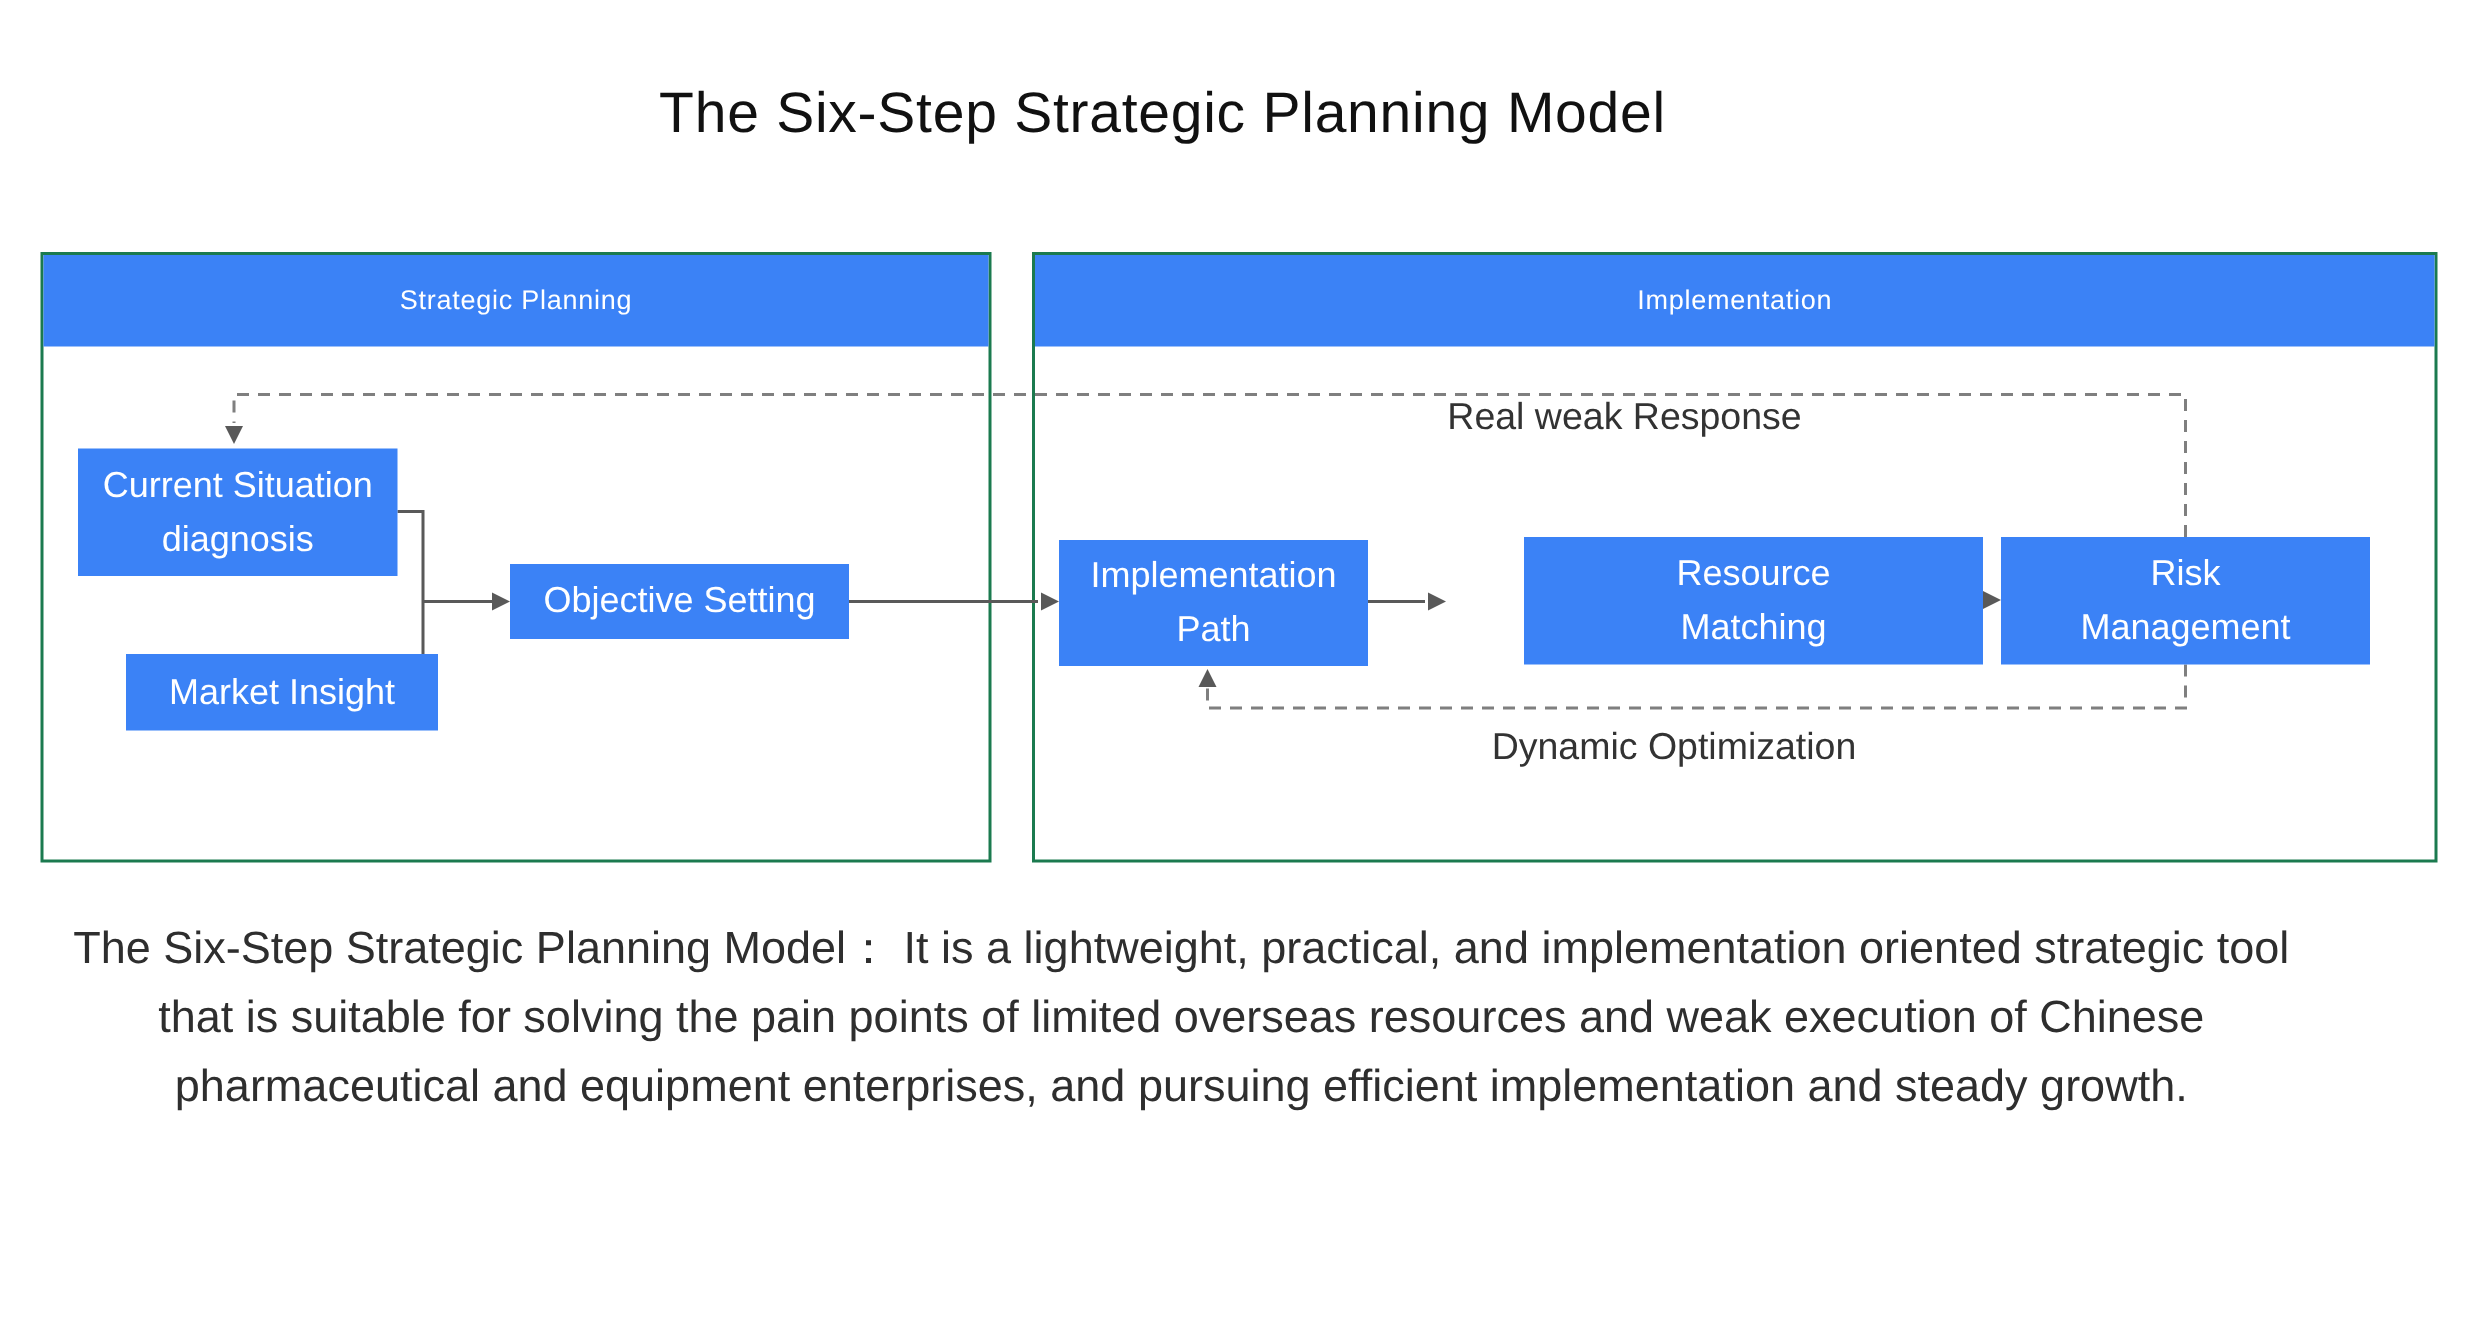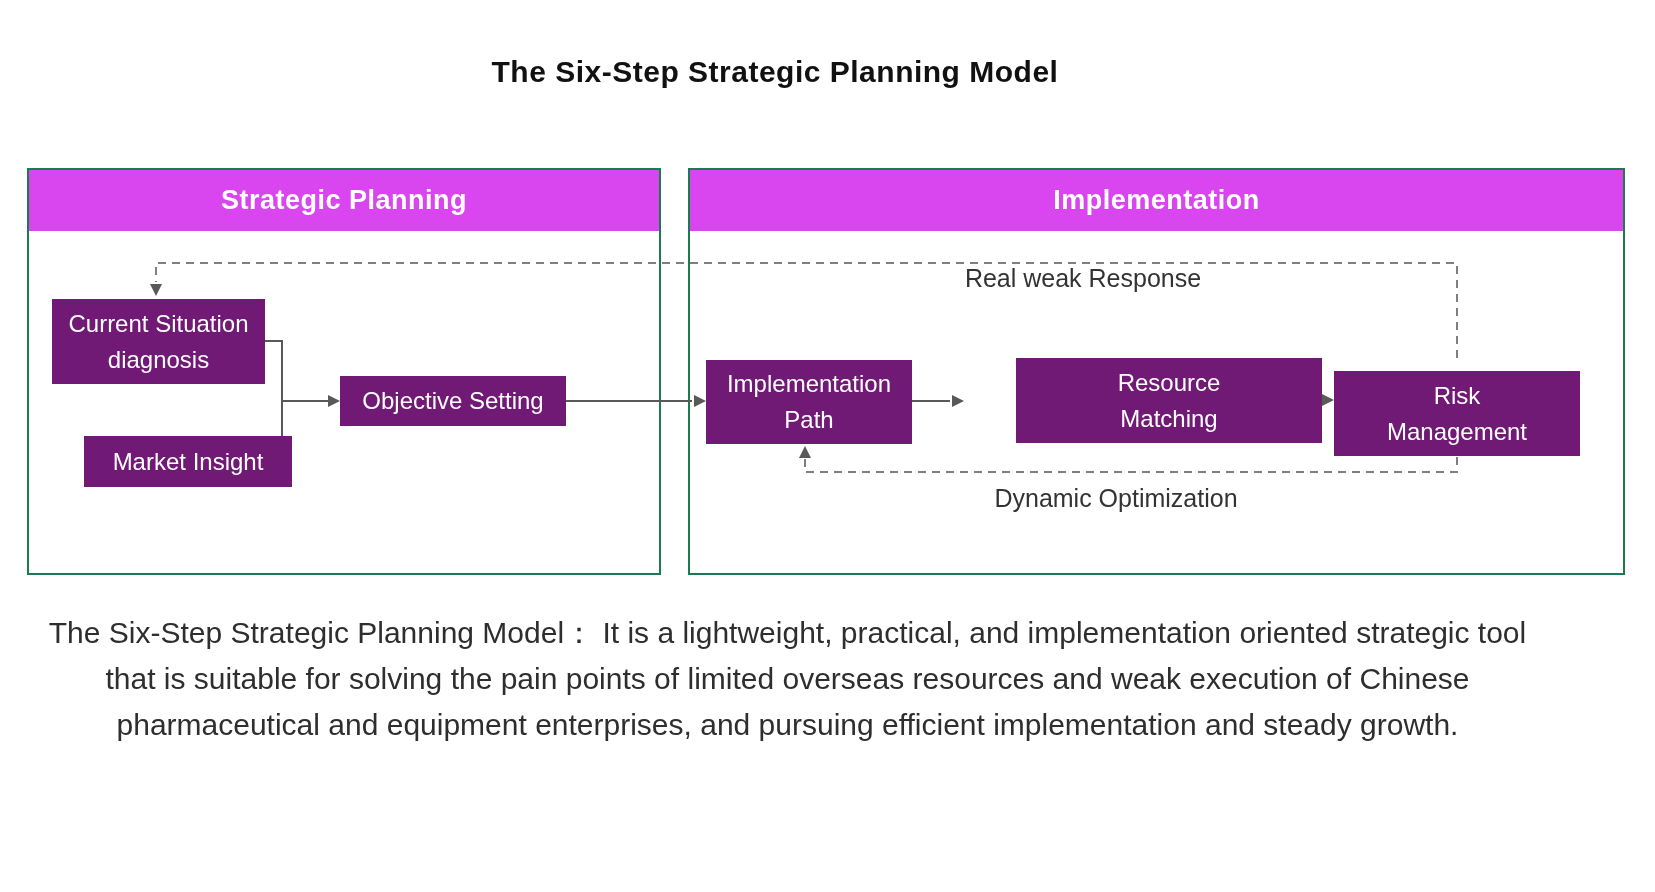--- a/index.html
+++ b/index.html
@@ -1,51 +1,51 @@
 <!DOCTYPE html>
 <html><head>
 <meta charset="utf-8">
 <style>
   * { margin: 0; padding: 0; box-sizing: border-box; }
   html, body { width: 1655px; height: 892px; background: #ffffff; overflow: hidden; }
   body { position: relative; font-family: "Liberation Sans", "DejaVu Sans", sans-serif; }
 
   .title {
     position: absolute; left: 0; top: 55px; width: 1550px;
-    text-align: center; font-size: 30px; font-weight: 700; color: #111111;
+    text-align: center; font-size: 38px; font-weight: 400; color: #111111;
     letter-spacing: 0.5px;
   }
 
   .panel {
     position: absolute; top: 168px; height: 407px;
     border: 2px solid #1b7a4f; background: #ffffff; z-index: 0;
   }
   .panel-left  { left: 27px;  width: 634px; }
   .panel-right { left: 688px; width: 937px; }
   .panel-header {
-    height: 61px; background: #d946ef; color: #ffffff;
+    height: 61px; background: #3b82f6; color: #ffffff;
     display: flex; align-items: center; justify-content: center;
-    font-size: 27px; font-weight: 700; letter-spacing: 0.5px;
+    font-size: 18px; font-weight: 400; letter-spacing: 0.5px;
   }
 
   svg.connectors {
     position: absolute; left: 0; top: 0; z-index: 1; pointer-events: none;
   }
 
   .node {
-    position: absolute; z-index: 2; background: #701a75; color: #ffffff;
+    position: absolute; z-index: 2; background: #3b82f6; color: #ffffff;
     display: flex; align-items: center; justify-content: center;
     text-align: center; font-size: 24px; line-height: 36px; font-weight: 400;
   }
   .node-csd { left: 52px;   top: 299px; width: 213px; height: 85px; }
   .node-mi  { left: 52px;   top: 436px; width: 208px; height: 51px; margin-left: 32px; }
   .node-os  { left: 340px;  top: 376px; width: 226px; height: 50px; }
   .node-ip  { left: 706px;  top: 360px; width: 206px; height: 84px; }
   .node-rsm { left: 1016px;  top: 358px; width: 306px; height: 85px; }
-  .node-rm  { left: 1334px; top: 358px; width: 246px; height: 85px; margin-top: 13px; }
+  .node-rm  { left: 1334px; top: 358px; width: 246px; height: 85px; }
 
   .loop-label {
     position: absolute; z-index: 2; color: #333333; font-size: 25px;
     text-align: center; line-height: 32px; background: transparent;
   }
   .label-rtr { left: 958px; top: 262px; width: 250px; }
   .label-dyn { left: 986px; top: 482px; width: 260px; }
 
   .description {
     position: absolute; left: 30px; top: 610px; width: 1515px;

